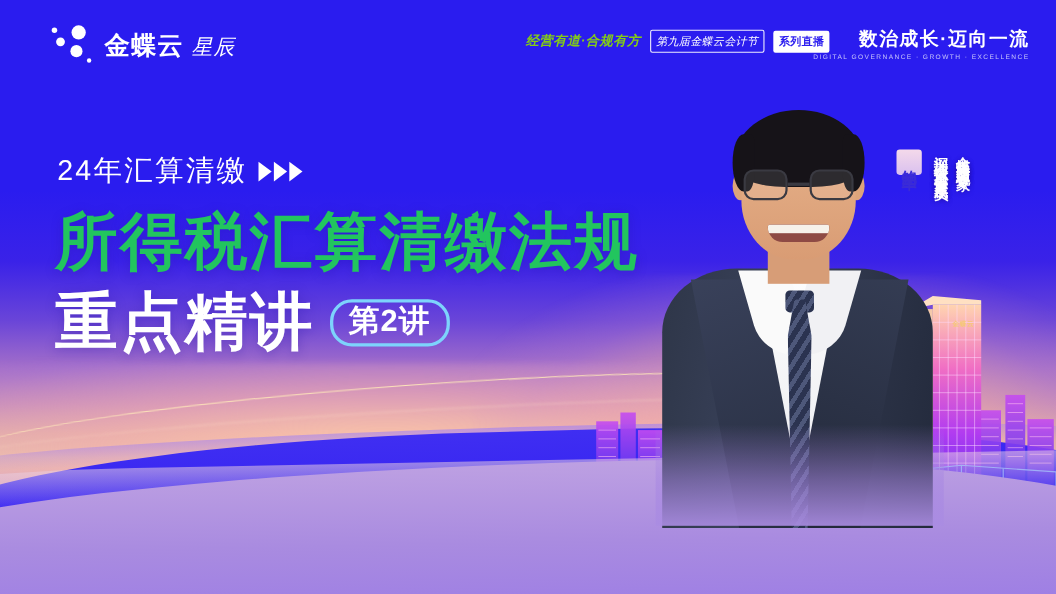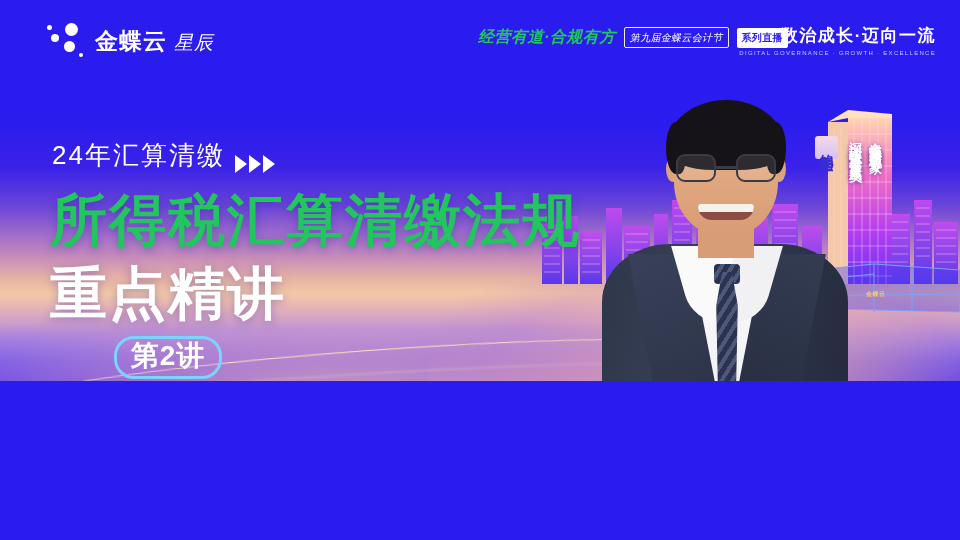--- a/index.html
+++ b/index.html
@@ -1,19 +1,19 @@
 <!DOCTYPE html>
 <html><head>
 <meta charset="utf-8">
 <style>
   * { margin:0; padding:0; box-sizing:border-box; }
   html,body { width:960px; height:540px; overflow:hidden; background:#2a1cef; }
   body { font-family:"Liberation Sans","DejaVu Sans",sans-serif; }
 
-  .poster{ position:relative; width:960px; height:381px; overflow:hidden;
+  .poster{ position:relative; width:960px; height:540px; overflow:hidden;
     background:#2a1cef; }
 
   
   .bg-sky{ position:absolute; inset:0;
     background:linear-gradient(180deg,
       #2a1cef 0%, #2a1cef 32%, #3a22e8 44%,
       #6a45d8 54%, #a46fc9 62%, #c98fb8 68%,
       #e6b3a4 73%, #f2c8a6 77%, #e9b8b4 80%,
       #cb9ccd 85%, #9a7ae4 90%, #6a52ef 95%, #4a33f2 100%); }
 
@@ -76,43 +76,43 @@
   .d1{ width:13px; height:13px; left:19px; top:1px; }
   .d2{ width:8px;  height:8px;  left:5px;  top:12px; }
   .d3{ width:11px; height:11px; left:18px; top:19px; }
   .d4{ width:5px;  height:5px;  left:1px;  top:3px; }
   .d5{ width:4px;  height:4px;  left:33px; top:31px; }
   .logo-text{ display:flex; align-items:baseline; gap:7px; color:#fff; }
   .logo-main{ font-size:23px; font-weight:700; letter-spacing:1px; }
   .logo-sub{ font-size:19px; font-weight:400; font-style:italic; letter-spacing:1px; }
 
   .center-head{ position:absolute; left:478px; top:27px; display:flex; align-items:center; gap:8px; }
-  .ch-title{ color:#22c55e; font-size:16px; font-weight:700; font-style:italic;
+  .ch-title{ color:#84cc16; font-size:12px; font-weight:700; font-style:italic;
     letter-spacing:.5px; white-space:nowrap; }
   .badge-outline{ border:1.3px solid rgba(255,255,255,.92); border-radius:2px;
     color:#fff; font-size:10px; padding:2.5px 5px; white-space:nowrap; letter-spacing:.3px;font-style:italic; }
   .badge-solid{ background:#fff; color:#2a1cef; font-size:10px; font-weight:700;
     padding:3px 5px; border-radius:2px; white-space:nowrap; letter-spacing:.3px; }
 
   .right-head{ position:absolute; right:24px; top:24px; text-align:right; }
   .rh-title{ color:#fff; font-size:17px; font-weight:700; letter-spacing:1.5px; white-space:nowrap; }
   .rh-sub{ color:rgba(255,255,255,.72); font-size:6px; letter-spacing:1.3px;
     margin-top:3px; white-space:nowrap; }
 
   
-  .eyebrow{ position:absolute; left:52px; top:138px; display:flex; align-items:flex-end; gap:10px; }
+  .eyebrow{ position:absolute; left:52px; top:138px; display:flex; align-items:center; gap:10px; }
   .eyebrow-text{ color:#fff; font-size:26px; font-weight:500; letter-spacing:2px; }
   .arrows{ display:flex; align-items:center; gap:2px; }
   .arrows b{ width:0; height:0; border-left:12px solid #fff;
     border-top:9px solid transparent; border-bottom:9px solid transparent; display:block; }
 
   .title1{ position:absolute; left:50px; top:192px; color:#22c55e;
     font-size:57px; font-weight:700; letter-spacing:2px; line-height:1;
     text-shadow:0 2px 10px rgba(40,20,160,.35); }
-  .title2row{ position:absolute; left:50px; top:265px; display:flex; align-items:center; gap:14px;flex-direction:column; }
+  .title2row{ position:absolute; left:50px; top:265px; display:flex; align-items:center; gap:14px; }
   .title2{ color:#fff; font-size:57px; font-weight:700; letter-spacing:2px; line-height:1;
     text-shadow:0 2px 10px rgba(40,20,160,.35); }
   .lesson-badge{ border:3px solid #7dd3fc; border-radius:20px; color:#fff;
     font-size:28px; font-weight:700; padding:3px 14px 6px; line-height:1; letter-spacing:1px; }
 
   
   .portrait{ position:absolute; left:606px; top:104px; width:236px; height:372px; }
   .p-head{ position:absolute; left:68px; top:4px; width:104px; height:128px;
     background:linear-gradient(180deg,#e8b58e,#d99c74); border-radius:50% 50% 46% 46%/58% 58% 42% 42%; }
   .p-hair{ position:absolute; left:62px; top:-4px; width:116px; height:70px;

